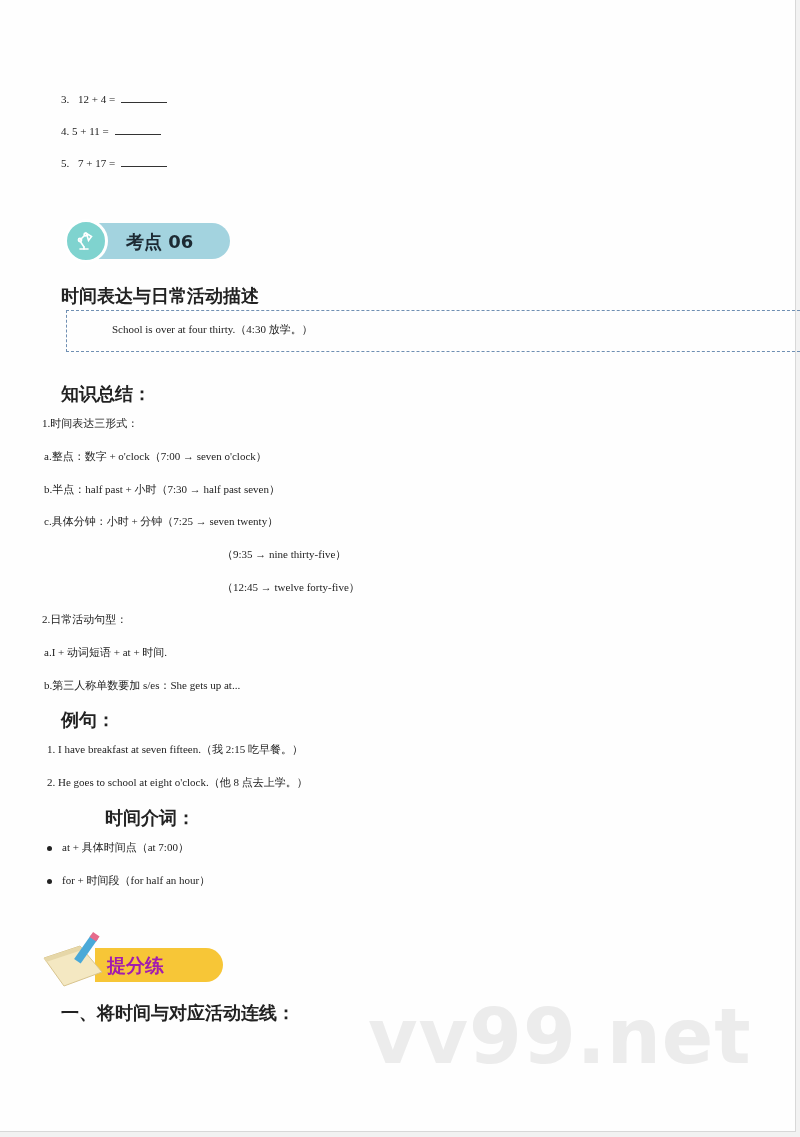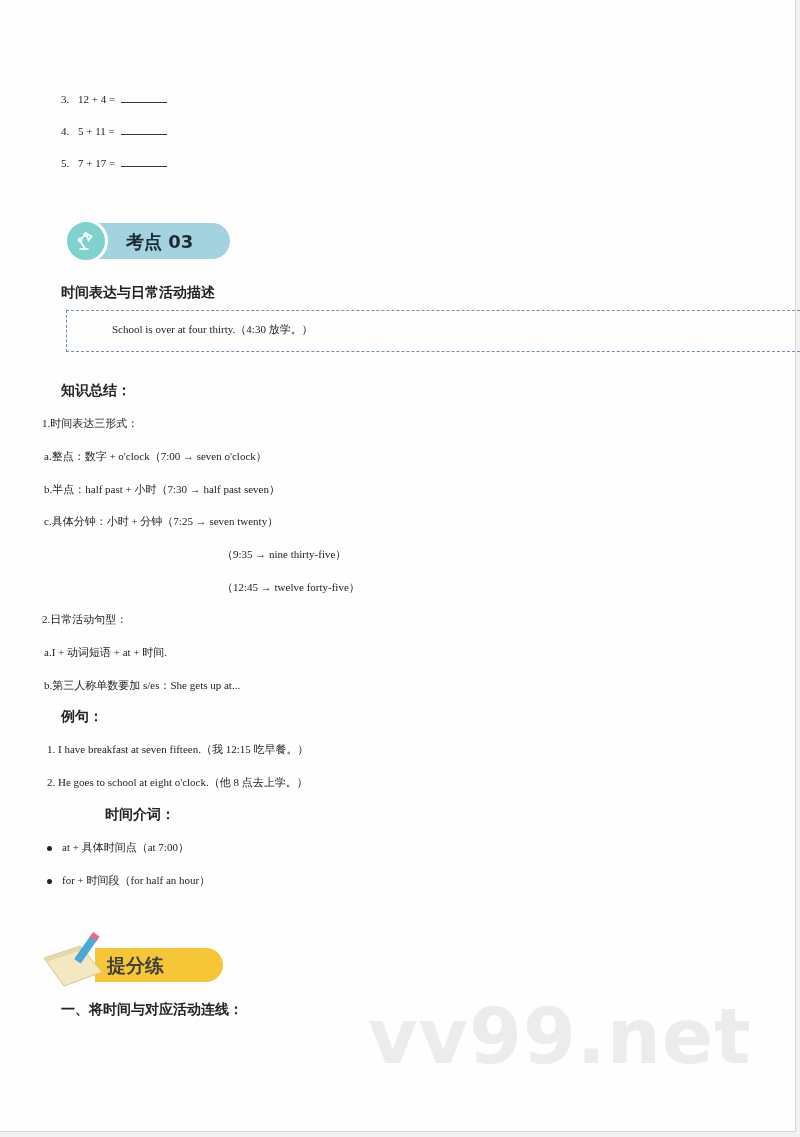--- a/index.html
+++ b/index.html
@@ -8,21 +8,21 @@
       font-family: "Liberation Serif", "DejaVu Serif", serif;
       color: #222; position: relative; overflow: hidden;
     }
     .page {
       position: absolute; left: 0; top: 0; width: 795px; height: 1131px;
       background: #fefefe; border-right: 1px solid #d8d8d8; border-bottom: 1px solid #d8d8d8;
     }
     .abs { position: absolute; white-space: nowrap; }
     .line { font-size: 11px; line-height: 18px; }
     .blank { display: inline-block; width: 46px; border-bottom: 1px solid #333; height: 12px; margin-left: 3px; vertical-align: baseline; }
-    .cn-bold { font-family: "DejaVu Sans", sans-serif; font-weight: bold; font-size: 14px; }
+    .cn-bold { font-family: "DejaVu Sans", sans-serif; font-weight: bold; font-size: 18px; }
     .badge { position: absolute; left: 64px; top: 219px; width: 168px; height: 44px; }
     .badge-pill {
       position: absolute; left: 18px; top: 4px; width: 148px; height: 36px;
       background: #a3d3df; border-radius: 0 18px 18px 0;
     }
     .badge-circle {
       position: absolute; left: 0; top: 0; width: 44px; height: 44px; border-radius: 50%;
       background: #7fd3cf; border: 3px solid #ffffff; box-sizing: border-box;
       display: flex; align-items: center; justify-content: center;
     }
@@ -34,41 +34,41 @@
       position: absolute; left: 66px; top: 310px; width: 744px; height: 42px;
       border: 1.5px dashed #6f8fb3; box-sizing: border-box;
     }
     .tifen { position: absolute; left: 40px; top: 928px; width: 150px; height: 60px; }
     .tifen-pill {
       position: absolute; left: 55px; top: 20px; width: 128px; height: 34px; background: #f7c637;
       border-radius: 0 17px 17px 0;
     }
     .tifen-text {
       position: absolute; left: 67px; top: 25px; font-family: "DejaVu Sans", sans-serif; font-weight: bold;
-      font-size: 19px; color: #404040;
+      font-size: 19px; color: #a21caf;
     }
     .bullet { display: inline-block; width: 5px; height: 5px; border-radius: 50%; background: #222; margin-right: 10px; vertical-align: middle; }
     .watermark {
       position: absolute; left: 368px; top: 992px; font-family: "DejaVu Sans", sans-serif; font-weight: bold;
       font-size: 76px; color: #ececec; letter-spacing: 1px;
     }
   </style>
 </head>
 <body>
 
 <div class="page">
 
   <div class="abs line" style="left:61px; top:90px;">
     <span>3.</span>
     <span style="margin-left:6px">12 + 4 =</span>
     <span class="blank"></span>
   </div>
   <div class="abs line" style="left:61px; top:122px;">
     <span>4.</span>
-    <span style="margin-left:6px">5 + 11 =</span>
+    <span style="margin-left:0">5 + 11 =</span>
     <span class="blank"></span>
   </div>
   <div class="abs line" style="left:61px; top:154px;">
     <span>5.</span>
     <span style="margin-left:6px">7 + 17 =</span>
     <span class="blank"></span>
   </div>
 
   <div class="badge">
     <div class="badge-pill"></div>
@@ -76,21 +76,21 @@
       <svg width="24" height="24" viewBox="0 0 24 24" fill="none" stroke="#ffffff" stroke-width="1.6" stroke-linecap="round">
         <path d="M6 20h8"></path>
           <path d="M10 20v-2"></path>
           <path d="M10 18l-4-6"></path>
           <circle cx="6" cy="11" r="1.6"></circle>
         <path d="M6 11l5-5"></path>
           <circle cx="11.5" cy="5.5" r="1.4"></circle>
           <path d="M12.5 4.5l5 3-3 4z"></path>
       </svg>
     </div>
-    <div class="badge-text">考点 03</div>
+    <div class="badge-text">考点 06</div>
   </div>
 
   <div class="abs cn-bold" style="left:61px; top:284px;">时间表达与日常活动描述</div>
 
   <div class="dashed-box">
     <div class="abs line" style="left:45px; top:9px;">School is over at four thirty.（4:30 放学。）</div>
   </div>
 
   <div class="abs cn-bold" style="left:61px; top:382px;">知识总结：</div>
   <div class="abs line" style="left:42px; top:414px;">1.时间表达三形式：</div>
@@ -98,21 +98,21 @@
   <div class="abs line" style="left:44px; top:480px;">b.半点：half past + 小时（7:30 → half past seven）</div>
   <div class="abs line" style="left:44px; top:512px;">c.具体分钟：小时 + 分钟（7:25 → seven twenty）</div>
   <div class="abs line" style="left:222px; top:545px;">（9:35 → nine thirty-five）</div>
   <div class="abs line" style="left:222px; top:578px;">（12:45 → twelve forty-five）</div>
 
   <div class="abs line" style="left:42px; top:610px;">2.日常活动句型：</div>
   <div class="abs line" style="left:44px; top:643px;">a.I + 动词短语 + at + 时间.</div>
   <div class="abs line" style="left:44px; top:676px;">b.第三人称单数要加 s/es：She gets up at...</div>
 
   <div class="abs cn-bold" style="left:61px; top:708px;">例句：</div>
-  <div class="abs line" style="left:47px; top:740px;">1. I have breakfast at seven fifteen.（我 12:15 吃早餐。）</div>
+  <div class="abs line" style="left:47px; top:740px;">1. I have breakfast at seven fifteen.（我 2:15 吃早餐。）</div>
   <div class="abs line" style="left:47px; top:773px;">2. He goes to school at eight o'clock.（他 8 点去上学。）</div>
 
   <div class="abs cn-bold" style="left:61px; top:806px;margin-left:44px;">时间介词：</div>
   <div class="abs line" style="left:47px; top:838px;">
     <span class="bullet"></span><span>at + 具体时间点（at 7:00）</span>
   </div>
   <div class="abs line" style="left:47px; top:871px;">
     <span class="bullet"></span><span>for + 时间段（for half an hour）</span>
   </div>
 

